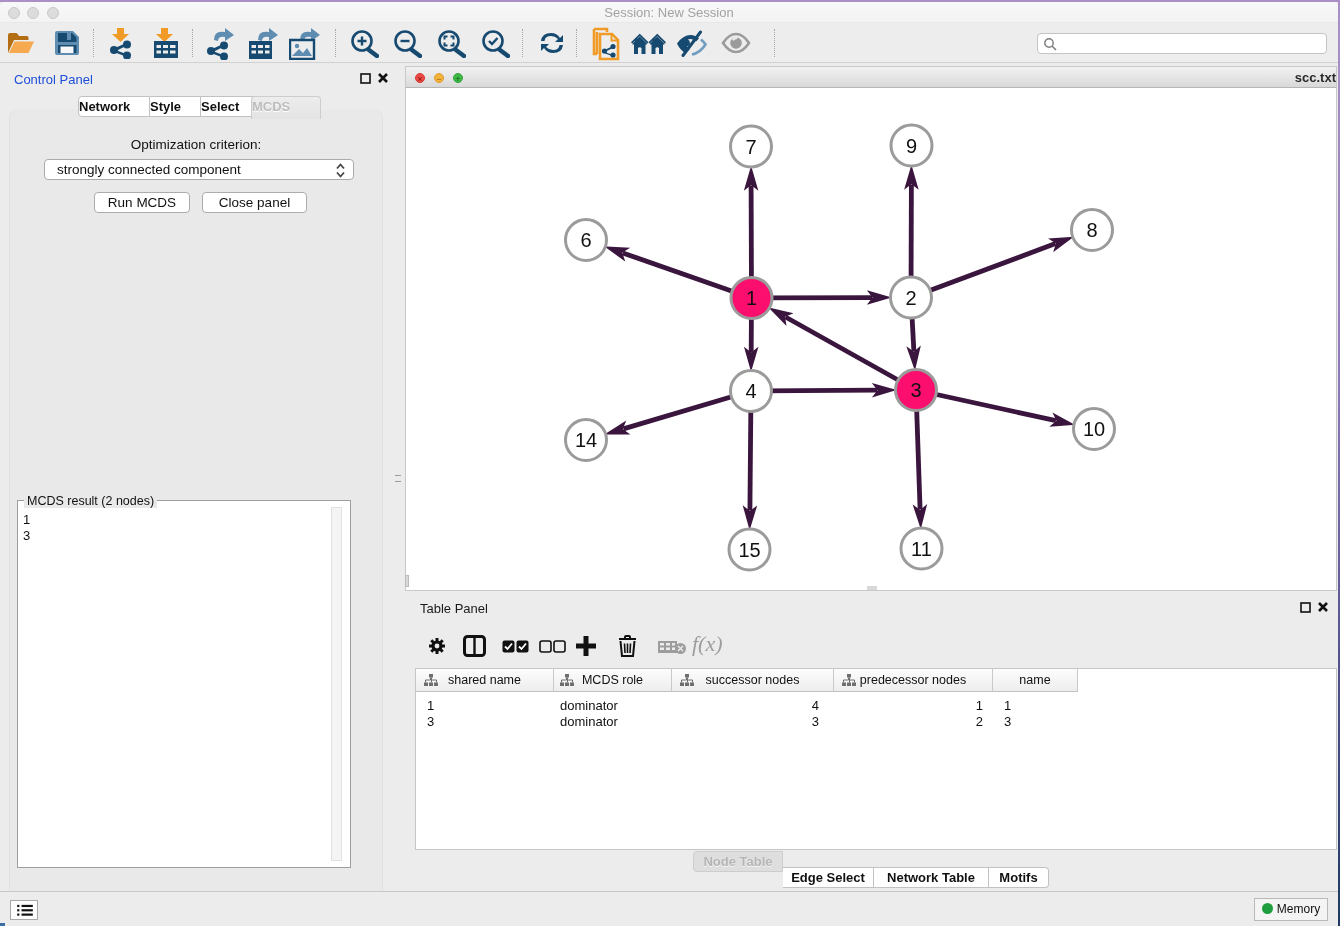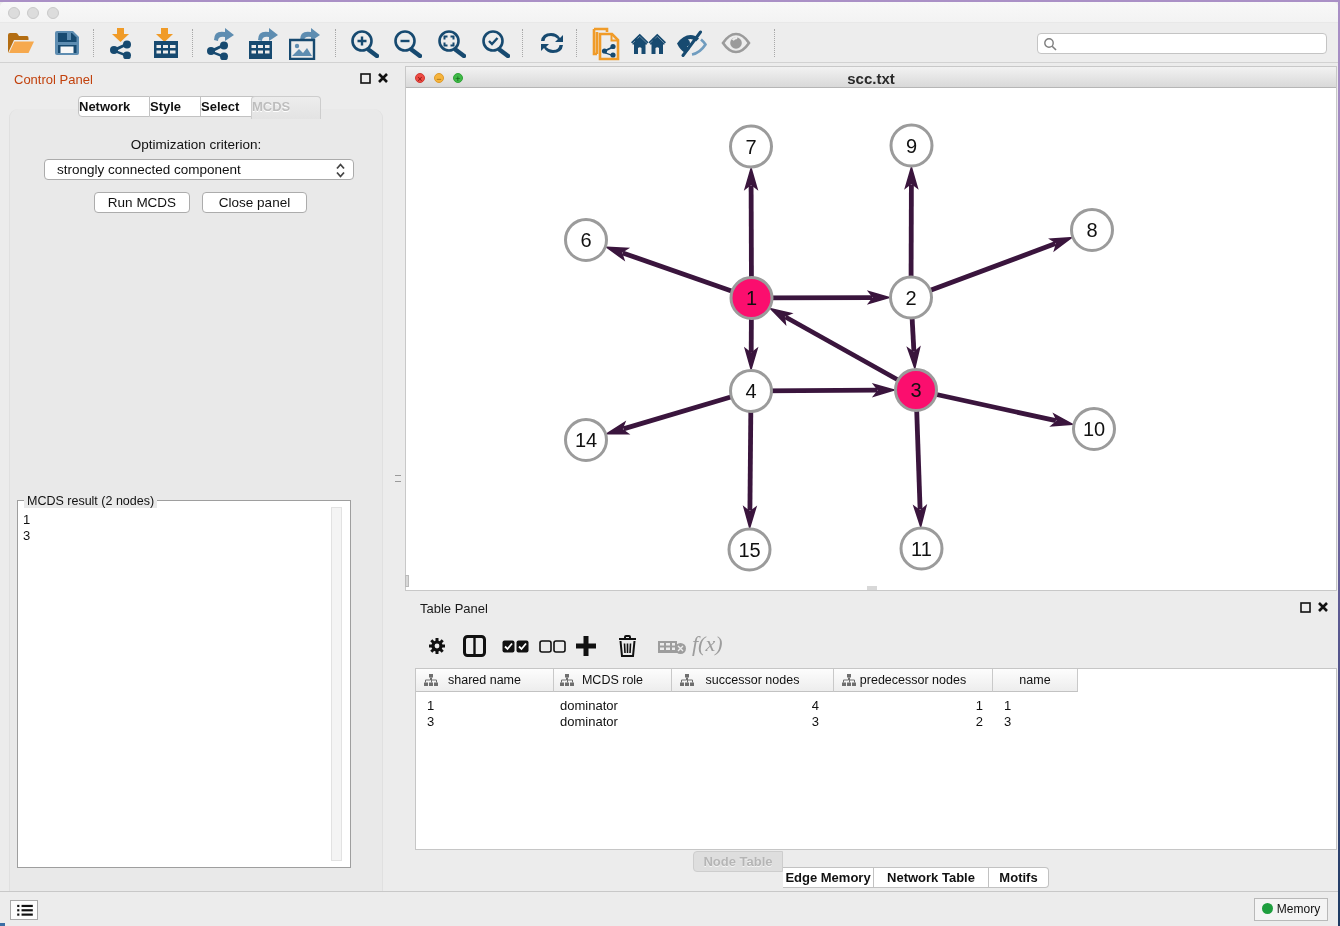--- a/index.html
+++ b/index.html
@@ -10,41 +10,42 @@
 
 #titlebar{left:0;top:2px;width:1338px;height:21px;background:linear-gradient(#f8f8f8,#f3f3f3);border-radius:5px 5px 0 0;border-bottom:1px solid #e8e8e8}
 #titlebar .t{position:absolute;left:0;right:0;top:3px;text-align:center;font-size:13px;color:#a2a2a2}
 .tl{position:absolute;top:5px;width:12px;height:12px;border-radius:50%;background:#dcdcdc;border:1px solid #c9c9c9}
 
 #toolbar{left:0;top:23px;width:1338px;height:40px;background:#ededed;border-bottom:1px solid #d2d2d2}
 .vsep{position:absolute;top:6px;height:28px;width:1px;border-left:1px dotted #a8a8a8}
 #searchbox{position:absolute;left:1037px;top:10px;width:290px;height:21px;background:#fff;border:1px solid #c4c4c4;border-radius:4px}
 
 #cpanel{left:0;top:63px;width:392px;height:828px;background:#ececec}
-#cpanel .hdr{position:absolute;left:14px;top:9px;font-size:13px;color:#c2410c}
+#cpanel .hdr{position:absolute;left:14px;top:9px;font-size:13px;color:#1d4ed8}
 .tab{position:absolute;top:33px;height:21px;background:#fff;border:1px solid #c2c2c2;font-size:13px;font-weight:700;color:#111;text-align:left;line-height:19px}
 #cp-content{position:absolute;left:9px;top:46px;width:374px;height:832px;background:#e9e9e9;border-radius:9px;border:1px solid #e0e0e0;border-top:none}
 
 #netwin{left:405px;top:66px;width:932px;height:525px;background:#fff;border:1px solid #c8c8c8}
 #nettitle{position:absolute;left:0;top:0;width:930px;height:21px;background:linear-gradient(#f2f2f2,#d9d9d9);border-bottom:1px solid #b6b6b6}
-#nettitle .t{position:absolute;left:0;right:0;top:3px;text-align:center;font-size:15px;color:#2a2a2a}
+#nettitle .t{position:absolute;left:0;right:0;top:3px;text-align:right;font-size:13px;color:#2a2a2a}
 .tl2{position:absolute;top:6px;width:10px;height:10px;border-radius:50%;font-size:9px;line-height:10px;text-align:center}
 
 #tpanel{left:413px;top:597px;width:918px;height:294px;background:#ececec}
 #tpanel .hdr{position:absolute;left:7px;top:4px;font-size:13px;color:#1a1a1a}
 #ttable{position:absolute;left:2px;top:71px;width:922px;height:182px;background:#fff;border:1px solid #c6c6c6}
 .thcell{position:absolute;top:0;height:23px;background:linear-gradient(#fdfdfd,#ededed);border-right:1px solid #c9c9c9;border-bottom:1px solid #c2c2c2;font-size:12.5px;color:#111;text-align:center;line-height:23px}
 .trow{position:absolute;font-size:13px;color:#111;height:16px;line-height:16px}
 .btab{position:absolute;top:0;height:21px;background:#fff;border:1px solid #c2c2c2;font-size:13px;color:#111;text-align:center;line-height:19px;font-weight:700}
 
 #statusbar{left:0;top:891px;width:1338px;height:35px;background:#ececec;border-top:1px solid #c8c8c8}
 #membtn{position:absolute;left:1254px;top:6px;width:74px;height:23px;background:#f4f4f4;border:1px solid #b9b9b9;font-size:12px;color:#111;text-align:center;line-height:21px}
 #listbtn{position:absolute;left:10px;top:8px;width:28px;height:20px;background:#fdfdfd;border:1px solid #a9a9a9}
 </style></head><body>
 <div class="abs" id="titlebar">
+ <div class="t">Session: New Session</div>
  <div class="tl" style="left:8px"></div>
     <div class="tl" style="left:27px"></div>
     <div class="tl" style="left:47px"></div>
 </div>
 <div class="abs" id="toolbar">
  <svg class="abs" style="left:7px;top:8px" width="30" height="24" viewBox="0 0 30 24">
   <path d="M1 22 L1 4 Q1 2 3 2 L9 2 Q10.5 2 11 3.5 L12 5 L20 5 Q21.5 5 21.5 7 L21.5 9 L7 9 Z" fill="#b36d12"></path>
   <path d="M7.5 10.5 L27 10.5 L21.5 22 L2 22 Z" fill="#f6a94e"></path>
  </svg>
  <svg class="abs" style="left:54px;top:7px" width="26" height="26" viewBox="0 0 26 26">
@@ -366,21 +367,21 @@
   <div class="trow" style="left:256px;top:29px;width:147px;text-align:right">4</div>
   <div class="trow" style="left:418px;top:29px;width:149px;text-align:right">1</div>
   <div class="trow" style="left:588px;top:29px">1</div>
   <div class="trow" style="left:11px;top:45px">3</div>
   <div class="trow" style="left:144px;top:45px">dominator</div>
   <div class="trow" style="left:256px;top:45px;width:147px;text-align:right">3</div>
   <div class="trow" style="left:418px;top:45px;width:149px;text-align:right">2</div>
   <div class="trow" style="left:588px;top:45px">3</div>
  </div>
  <div class="btab" style="left:280px;top:254px;width:90px;background:#dedede;border-color:#cdcdcd;color:#b5b5b5;text-shadow:0 1px 0 #f5f5f5;border-radius:4px 0 0 4px">Node Table</div>
- <div class="btab" style="left:370px;top:270px;width:91px;border-left:none">Edge Memory</div>
+ <div class="btab" style="left:370px;top:270px;width:91px;border-left:none">Edge Select</div>
  <div class="btab" style="left:461px;top:270px;width:115px;border-left:none">Network Table</div>
  <div class="btab" style="left:576px;top:270px;width:60px;border-left:none;border-radius:0 4px 4px 0">Motifs</div>
 </div>
 <div class="abs" id="statusbar">
  <div id="listbtn">
       <svg style="position:absolute;left:5px;top:3px" width="18" height="13" viewBox="0 0 18 15">
         <g fill="#111">
           <rect x="0" y="1" width="2.5" height="2.5"></rect>
           <rect x="5" y="1" width="13" height="2.5"></rect>
           <rect x="0" y="6" width="2.5" height="2.5"></rect>

